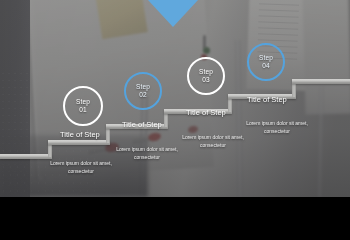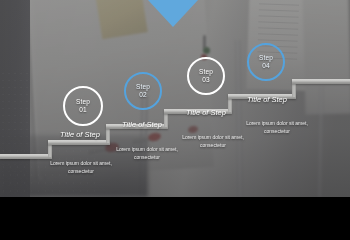--- a/index.html
+++ b/index.html
@@ -217,21 +217,20 @@
   .circle-blue  { border: 2px solid #54a3de; }
   .circle-blue .sc-word, .circle-blue .sc-num { color: #eaf3fb; }
 
   
   .step-title {
     position: absolute;
     font-size: 7.5px;
     color: #ffffff;
     text-shadow: 0 1px 2px rgba(0,0,0,.55);
     white-space: nowrap;
-    font-style: italic;
   }
   .step-body {
     position: absolute;
     width: 86px;
     font-size: 5px;
     line-height: 1.5;
     color: #f0f0f0;
     text-align: center;
     text-shadow: 0 1px 2px rgba(0,0,0,.6);
   }

